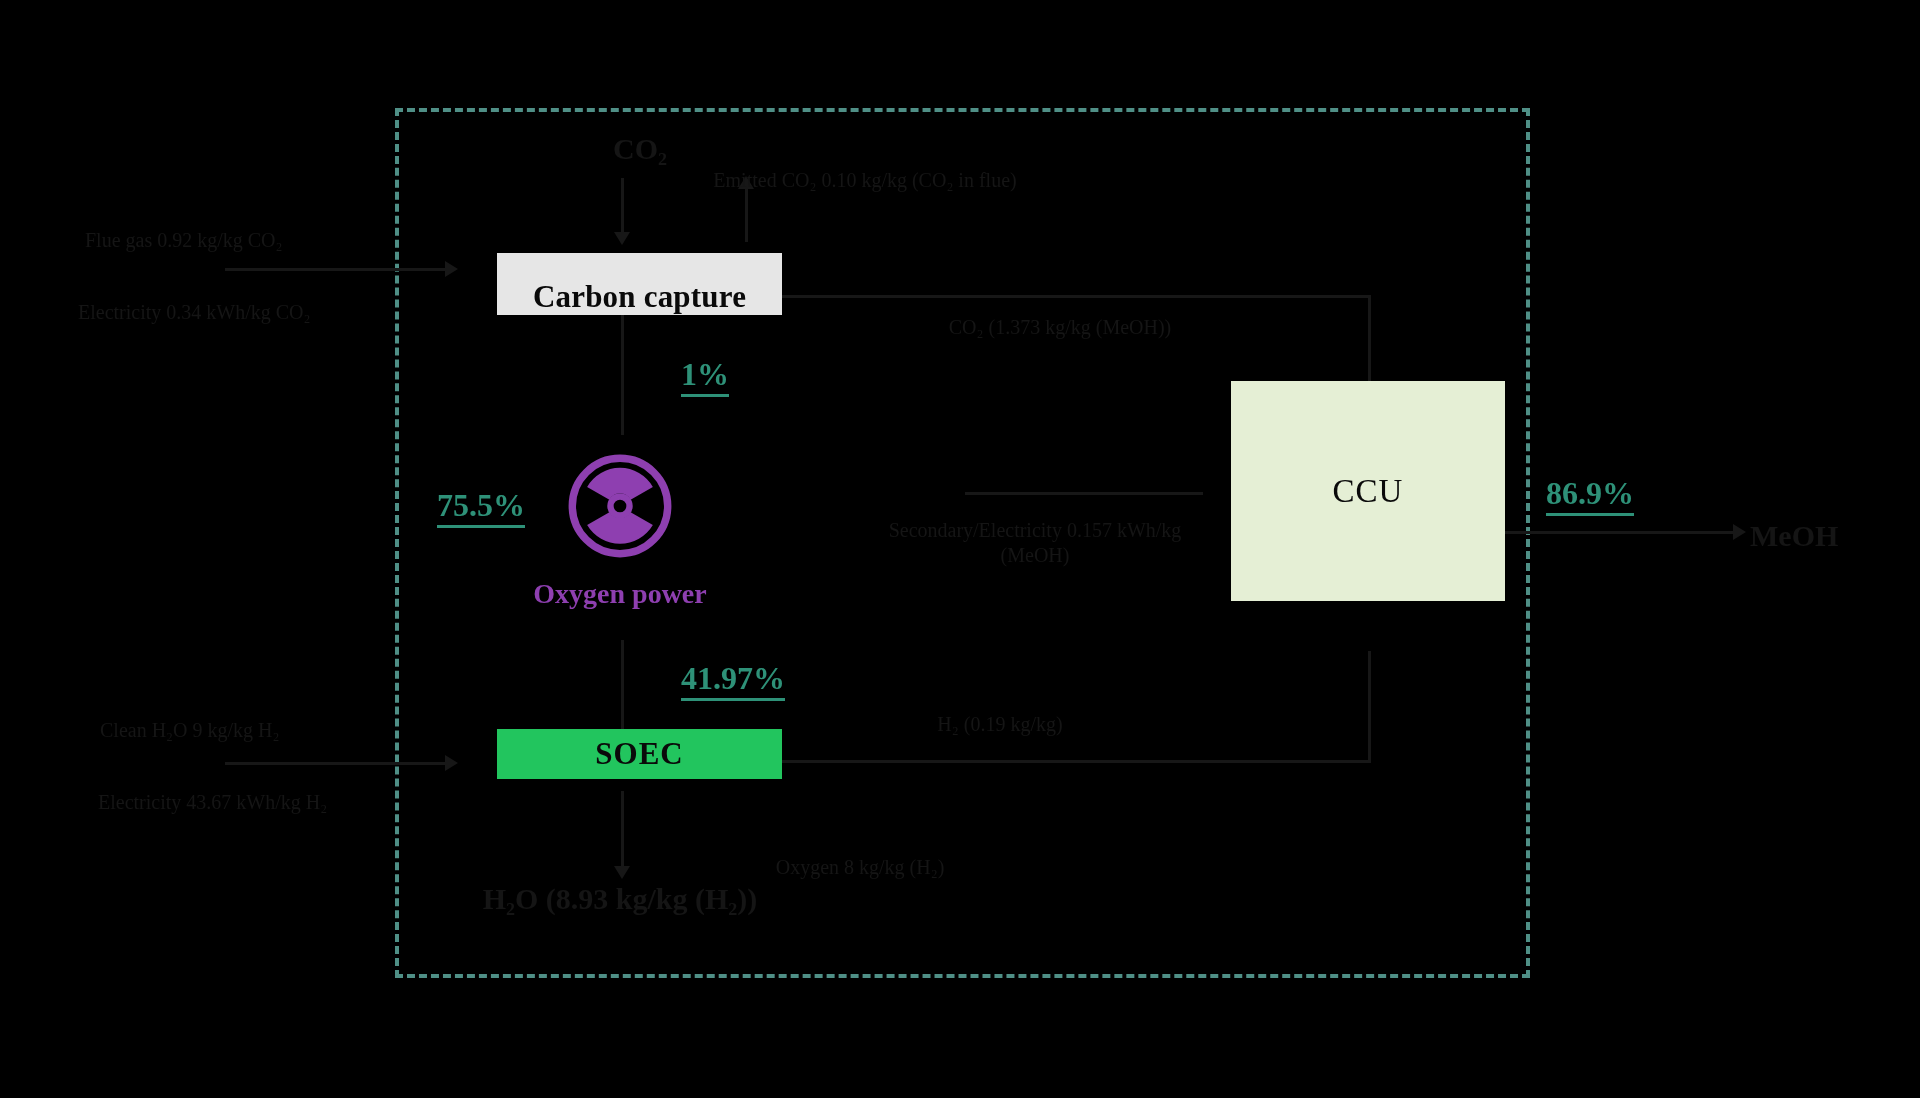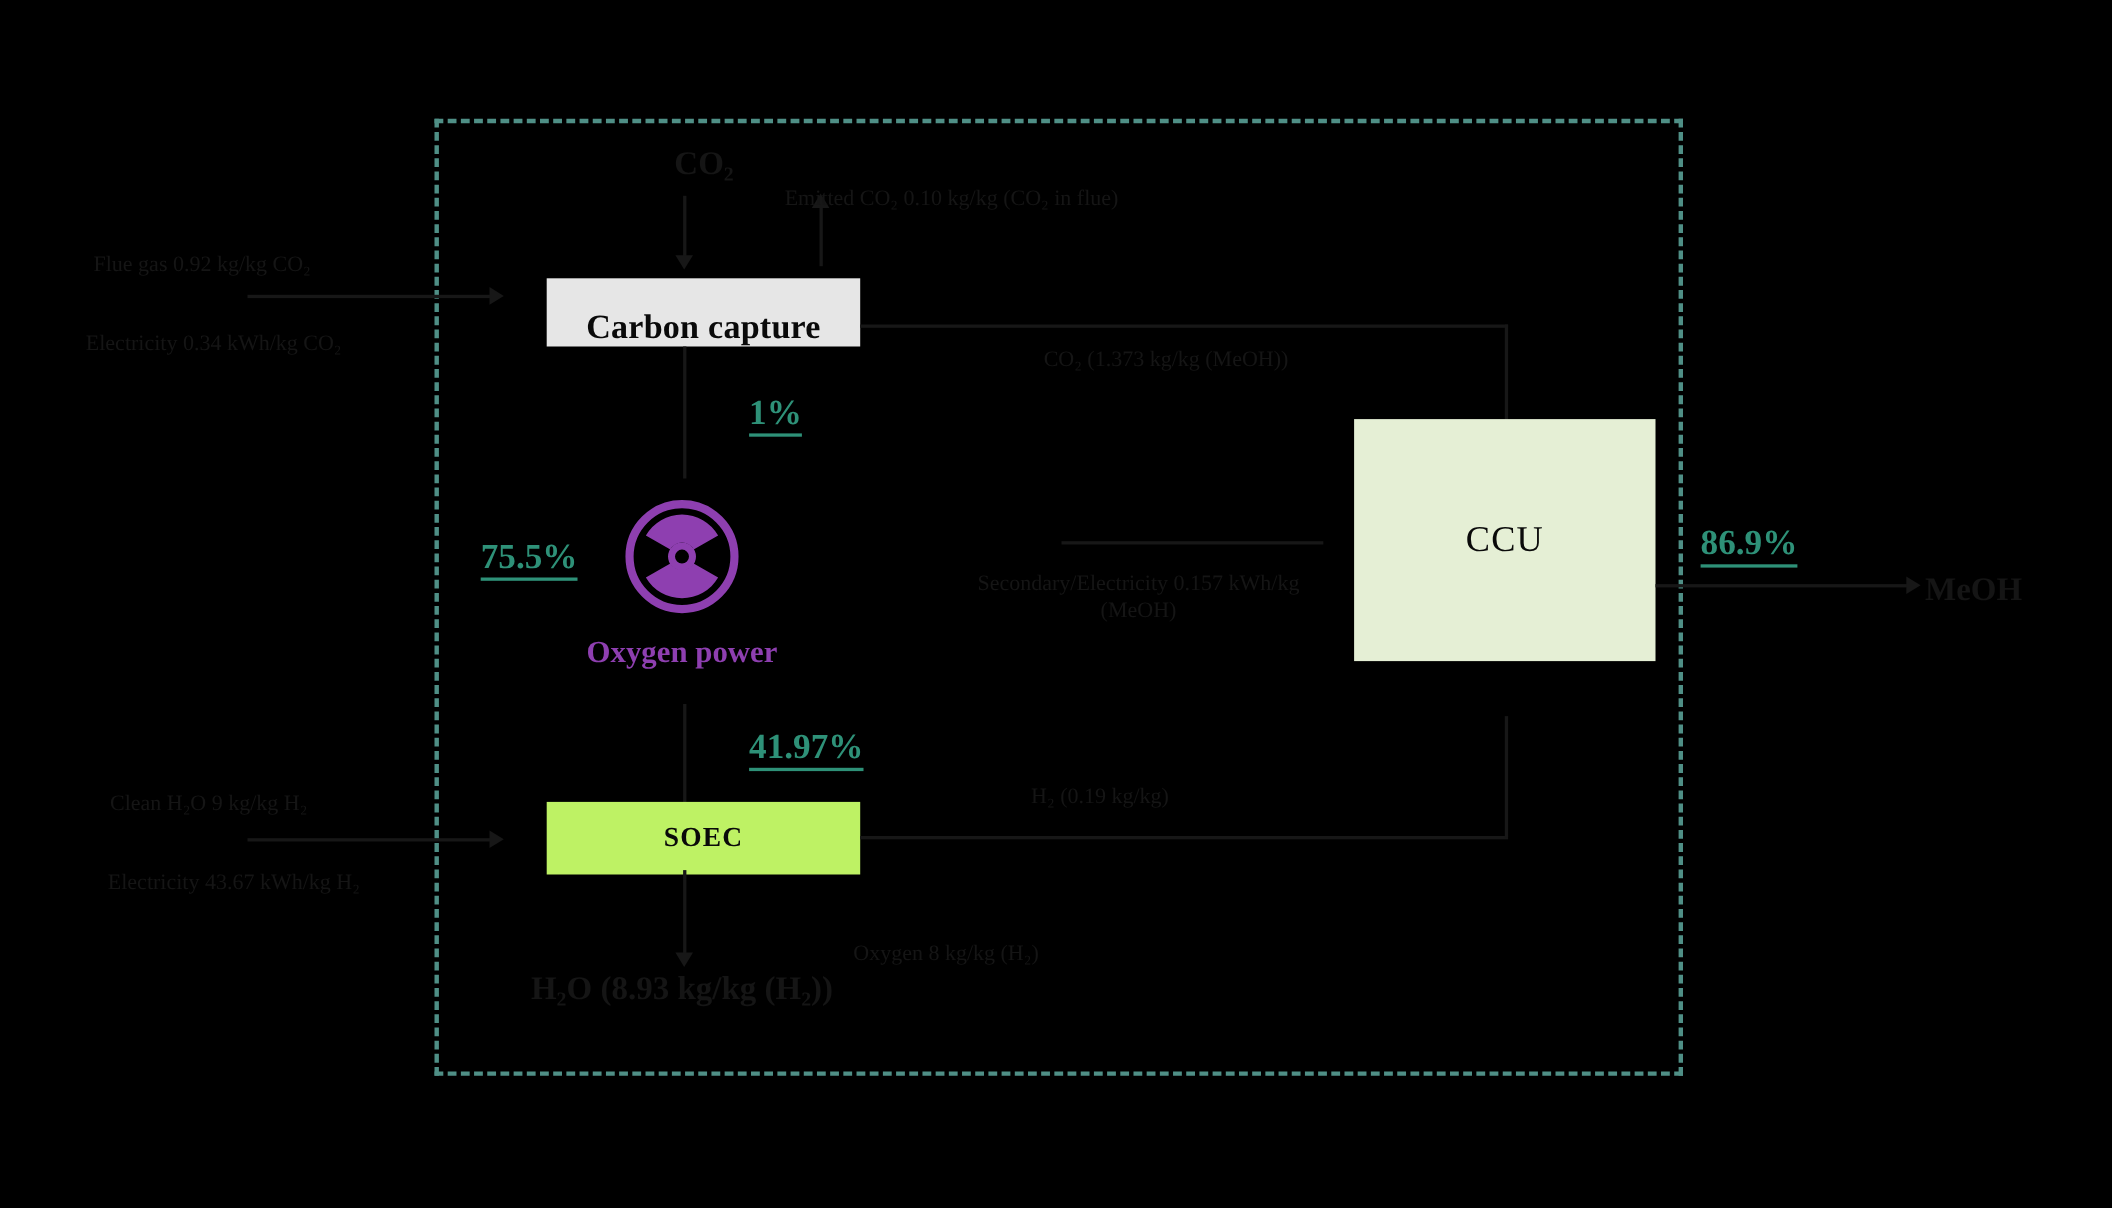--- a/index.html
+++ b/index.html
@@ -11,22 +11,22 @@
   
   .boundary{position:absolute;left:395px;top:108px;width:1135px;height:870px;
             border:4px dashed #4f8f86;box-sizing:border-box;}
 
   
   .box{position:absolute;box-sizing:border-box;display:flex;
        align-items:center;justify-content:center;text-align:center;
        color:#0a0a0a;}
   .box-cc{left:497px;top:253px;width:285px;height:62px;background:#e6e6e6;
           font-size:31px;font-weight:700;letter-spacing:.2px;align-items:flex-end;}
-  .box-soec{left:497px;top:729px;width:285px;height:66px;background:#bef264;
-            font-size:25px;font-weight:700;letter-spacing:1px;}
+  .box-soec{left:497px;top:729px;width:285px;height:50px;background:#22c55e;
+            font-size:31px;font-weight:700;letter-spacing:1px;}
   .box-ccu{left:1231px;top:381px;width:274px;height:220px;background:#e5efd5;
            font-size:33px;font-weight:400;letter-spacing:1px;}
 
   
   .nuke{position:absolute;left:567px;top:453px;width:106px;height:106px;}
   .nuke-label{position:absolute;left:500px;top:578px;width:240px;text-align:center;
               color:#8e3fb0;font-size:28px;font-weight:700;}
 
   
   .pct{position:absolute;color:#2e9178;font-size:32px;font-weight:700;

